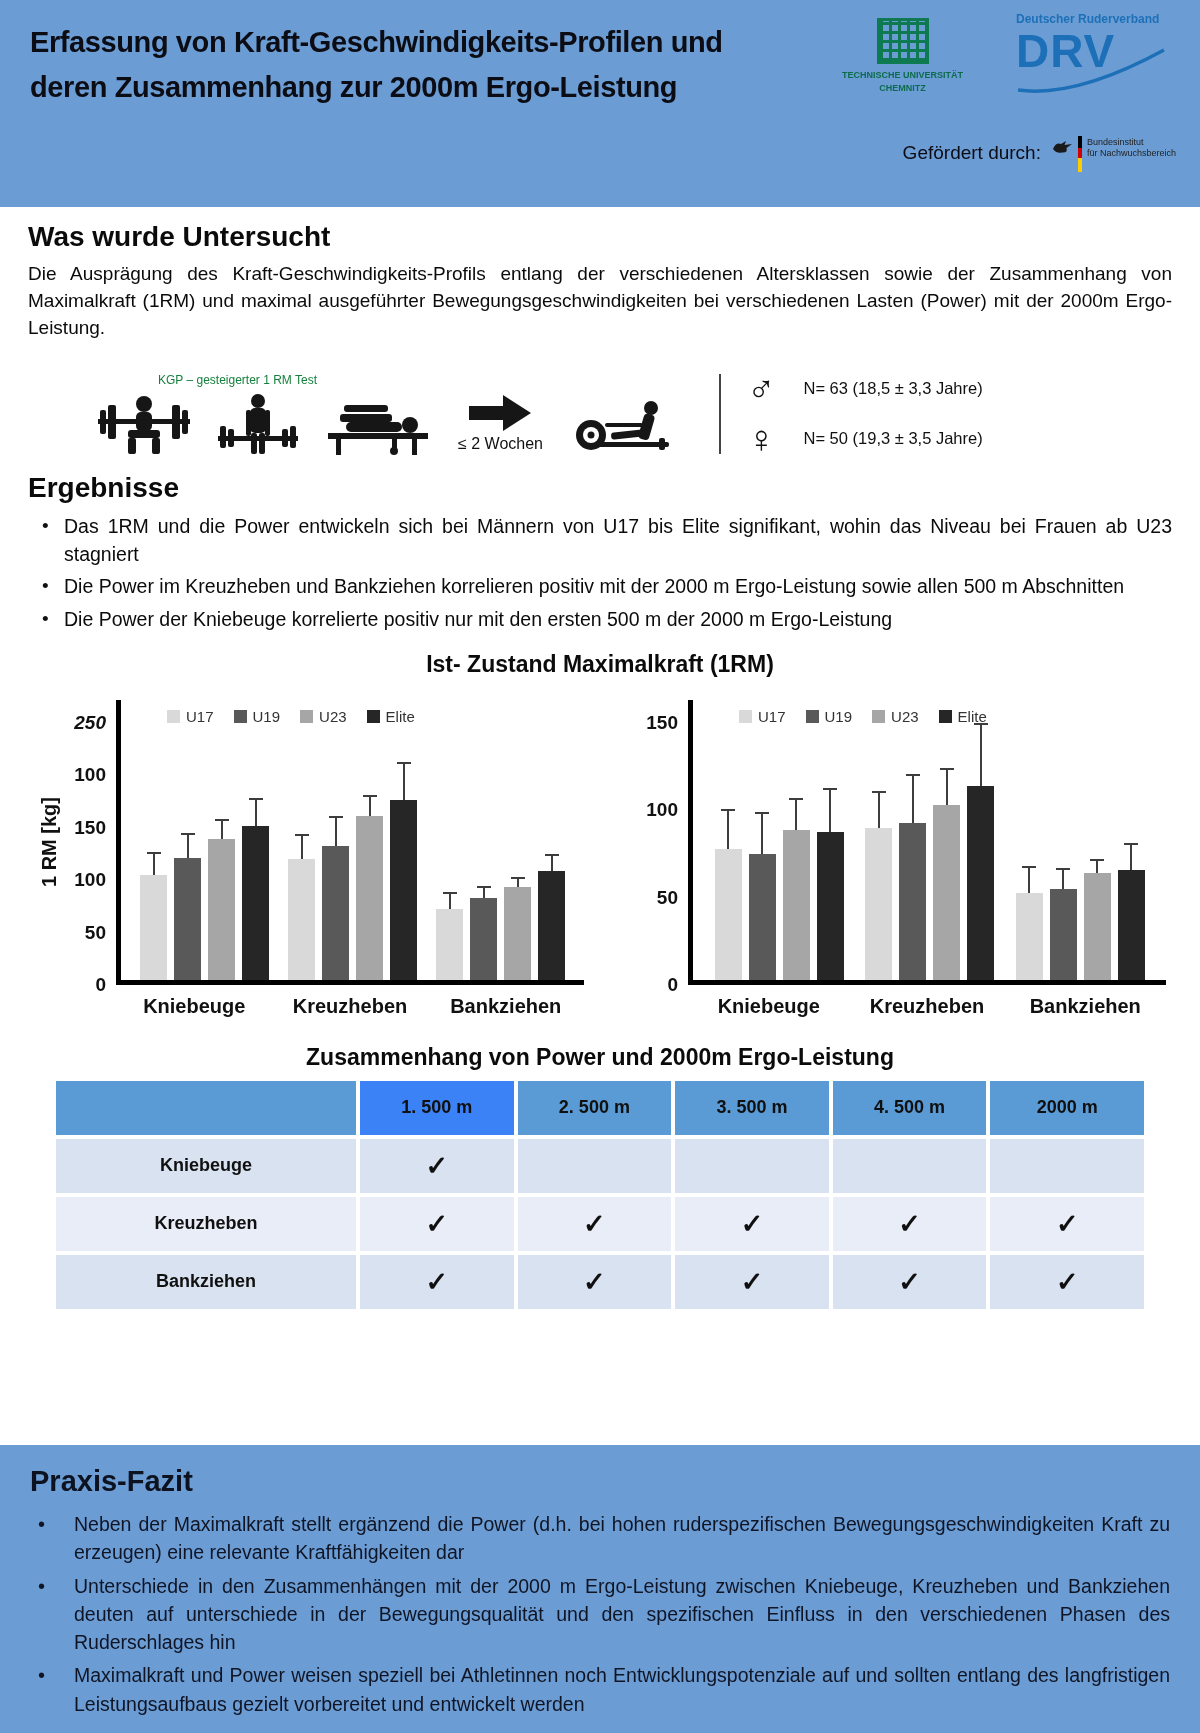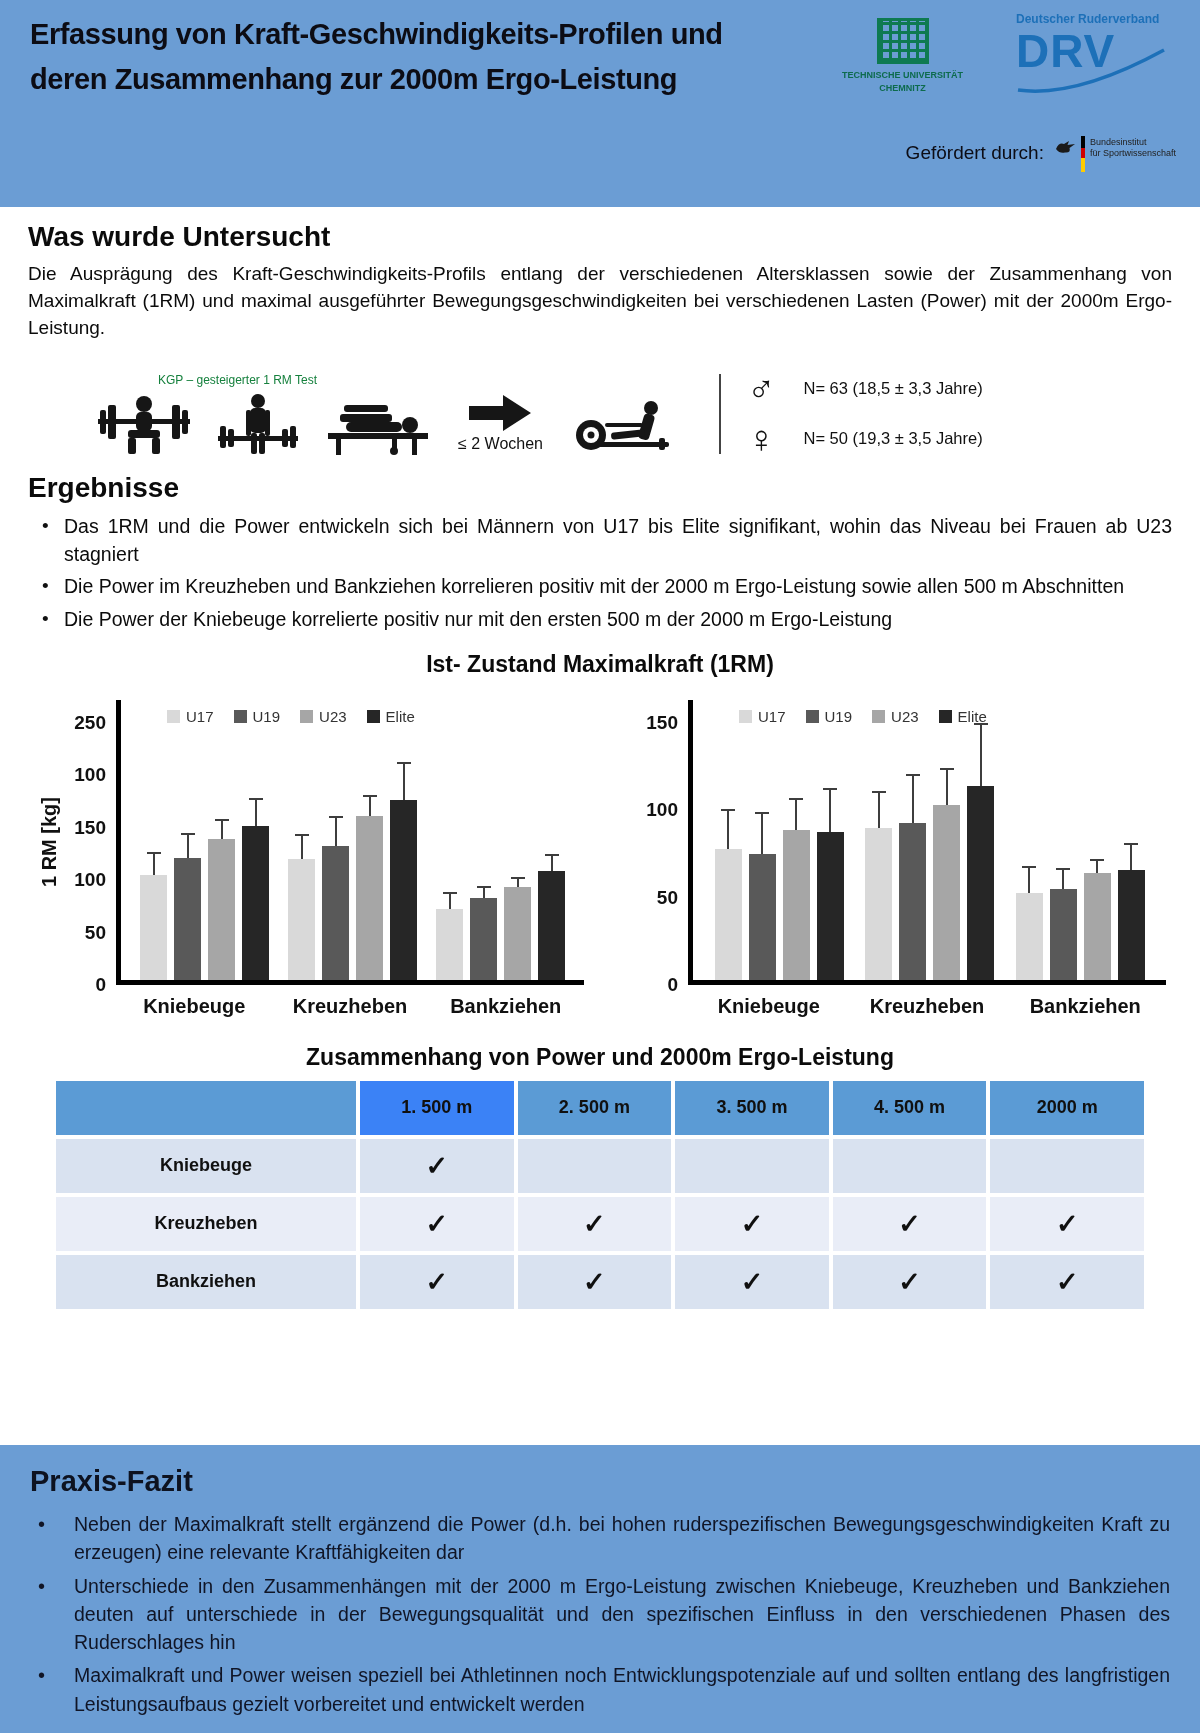--- a/index.html
+++ b/index.html
@@ -6,21 +6,21 @@
   html,body { margin:0; padding:0; }
   body {
     width:1200px; height:1733px;
     font-family:"Liberation Sans", sans-serif;
     color:#111; background:#fff;
     display:flex; flex-direction:column;
     overflow:hidden;
   }
   
   .poster-header { position:relative; height:207px; background:#6b9dd4; flex:none; }
-  .title-block { position:absolute; left:30px; top:12px; }
+  .title-block { position:absolute; left:30px; top:20px; }
   .title-line { font-size:29px; font-weight:bold; color:#0c0c14; letter-spacing:-0.4px; line-height:1.55; white-space:nowrap; }
   .subtitle { position:absolute; left:30px; top:112px; font-size:21px; font-weight:bold; color:#0c0c14; white-space:nowrap; }
   .tuc { position:absolute; left:840px; top:18px; width:125px; text-align:center; }
   .tuc-grid { width:52px; height:46px; margin:0 auto; border:3px solid #0e7a51;
     background-image:
       repeating-linear-gradient(0deg, #0e7a51 0 3px, transparent 3px 9px),
       repeating-linear-gradient(90deg, #0e7a51 0 3px, transparent 3px 9px); }
   .tuc-name { margin-top:5px; font-size:9px; font-weight:bold; color:#0d6b4d; line-height:1.4; }
   .drv { position:absolute; left:992px; top:12px; width:150px;margin-left:24px; }
   .drv-name { font-size:12px; font-weight:bold; color:#1d70b8; }
@@ -114,21 +114,21 @@
 
   <div class="funding">
     <div class="funding-label">Gefördert durch:</div>
     <div class="bisp">
       <svg width="22" height="16" viewBox="0 0 22 16" style="margin-top:4px">
         <path d="M2 9 Q5 2 10 4 L15 1 L13.5 5 L21 4 L15.5 8 Q17 13 11 12.5 Q6 14 2 9 Z" fill="#1a1a1a"></path>
       </svg>
       <div class="bisp-stripe"></div>
       <div class="bisp-text">
         <div>Bundesinstitut</div>
-        <div>für Sportwissenschaft</div>
+        <div>für Nachwuchsbereich</div>
       </div>
     </div>
   </div>
 </header>
 
 <main class="poster-main">
 
   <h2 class="section-heading">Was wurde Untersucht</h2>
   <p class="body-text">Die Ausprägung des Kraft-Geschwindigkeits-Profils entlang der verschiedenen Altersklassen sowie der Zusammenhang von Maximalkraft (1RM) und maximal ausgeführter Bewegungsgeschwindigkeiten bei verschiedenen Lasten (Power) mit der 2000m Ergo-Leistung.</p>
 
@@ -223,21 +223,21 @@
   <div class="charts-title">Ist- Zustand Maximalkraft (1RM)</div>
   <div id="charts-row">
       <div class="chart">
         <div class="ylabel">1 RM [kg]</div>
         <div class="yticks">
           <div class="ytick" style="bottom: 0px;">0</div>
           <div class="ytick" style="bottom: 52.4px;">50</div>
           <div class="ytick" style="bottom: 104.8px;">100</div>
           <div class="ytick" style="bottom: 157.2px;">150</div>
           <div class="ytick" style="bottom: 209.6px;">100</div>
-          <div class="ytick" style="bottom: 262px;">250</div>
+          <div class="ytick" style="bottom: 262px; font-style: italic;">250</div>
         </div>
         <div class="plot-wrap">
           <div class="plot-area w-left">
             <div class="legend">
               <div class="legend-item">
                 <span class="swatch" style="background: rgb(217, 217, 217);"></span>
                 <span>U17</span>
               </div>
               <div class="legend-item">
                 <span class="swatch" style="background: rgb(89, 89, 89);"></span>

